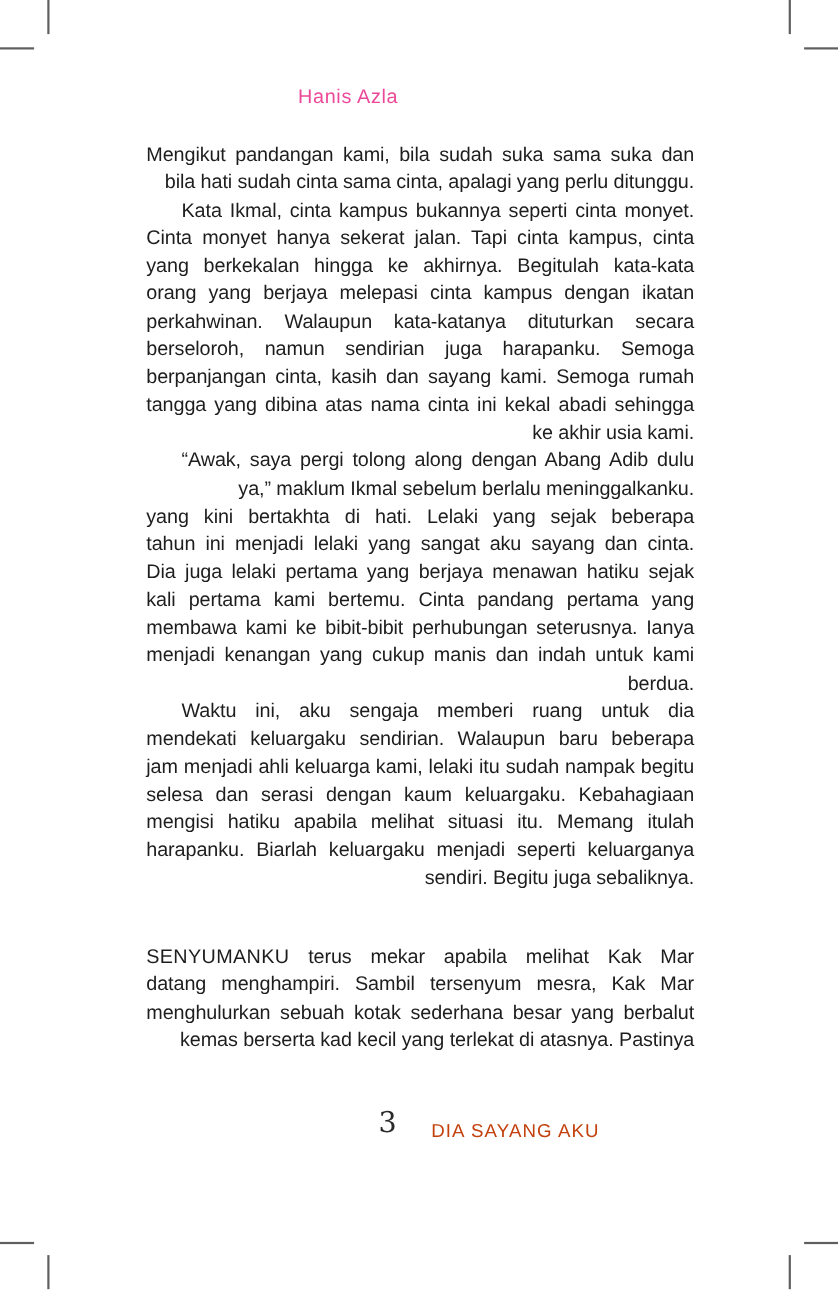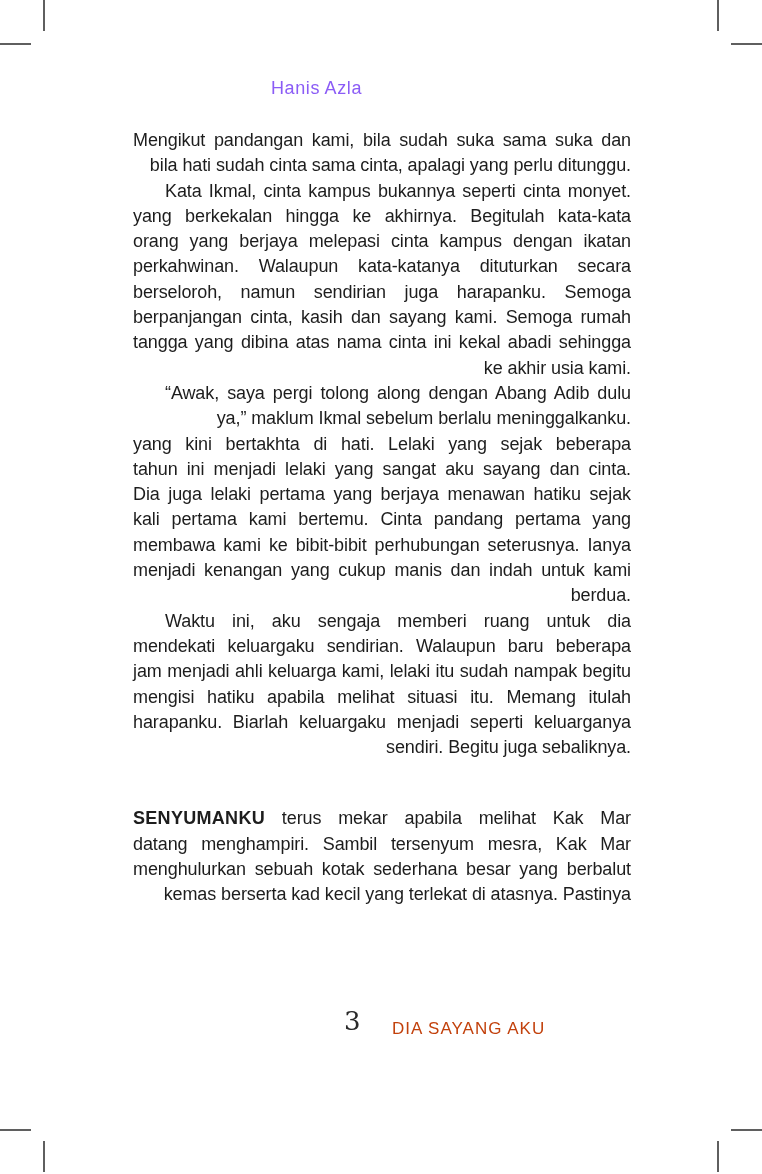--- a/index.html
+++ b/index.html
@@ -33,21 +33,21 @@
 
   
   #author-header {
     position: absolute;
     top: 78px;
     left: 0;
     width: 633px;
     text-align: center;
     font-size: 18px;
     letter-spacing: 0.6px;
-    color: #8b5cf6;
+    color: #ec4899;
   }
 
   
   #body-text {
     position: absolute;
     left: 133px;
     top: 128px;
     width: 498px;
     color: #1d1d1d;
     font-size: 18px;
@@ -55,21 +55,21 @@
     letter-spacing: -0.1px;
   }
   .para { margin: 0; }
   .para.space-before { margin-top: 46px; }
   .line { text-align: right; white-space: normal; }
   .line.just {
     text-align: justify;
     text-align-last: justify;
   }
   .line.indent { text-indent: 32px; }
-  .line b { font-weight: 700; letter-spacing: 0.3px; }
+  .line b { font-weight: 400; letter-spacing: 0.3px; }
 
   
   #page-number {
     position: absolute;
     left: 344px;
     top: 1006px;
     font-family: "DejaVu Serif", serif;
     font-size: 26px;
     color: #2a2a2a;
   }
@@ -99,20 +99,21 @@
 
   <div id="author-header">Hanis Azla</div>
 
   <div id="body-text">
       <div class="para">
         <div class="line just">Mengikut pandangan kami, bila sudah suka sama suka dan</div>
         <div class="line">bila hati sudah cinta sama cinta, apalagi yang perlu ditunggu.</div>
       </div>
       <div class="para">
         <div class="line just indent">Kata Ikmal, cinta kampus bukannya seperti cinta monyet.</div>
+        <div class="line just">Cinta monyet hanya sekerat jalan. Tapi cinta kampus, cinta</div>
         <div class="line just">yang berkekalan hingga ke akhirnya. Begitulah kata-kata</div>
         <div class="line just">orang yang berjaya melepasi cinta kampus dengan ikatan</div>
         <div class="line just">perkahwinan. Walaupun kata-katanya dituturkan secara</div>
         <div class="line just">berseloroh, namun sendirian juga harapanku. Semoga</div>
         <div class="line just">berpanjangan cinta, kasih dan sayang kami.  Semoga rumah</div>
         <div class="line just">tangga yang dibina atas nama cinta ini kekal abadi sehingga</div>
         <div class="line">ke akhir usia kami.</div>
       </div>
       <div class="para">
         <div class="line just indent">“Awak, saya pergi tolong along dengan Abang Adib dulu</div>
@@ -124,20 +125,21 @@
         <div class="line just">Dia juga lelaki pertama yang berjaya menawan hatiku sejak</div>
         <div class="line just">kali pertama kami bertemu. Cinta pandang pertama yang</div>
         <div class="line just">membawa kami ke bibit-bibit perhubungan seterusnya. Ianya</div>
         <div class="line just">menjadi kenangan yang cukup manis dan indah untuk kami</div>
         <div class="line">berdua.</div>
       </div>
       <div class="para">
         <div class="line just indent">Waktu ini, aku sengaja memberi ruang untuk dia</div>
         <div class="line just">mendekati keluargaku sendirian. Walaupun baru beberapa</div>
         <div class="line just">jam menjadi ahli keluarga kami, lelaki itu sudah nampak begitu</div>
+        <div class="line just">selesa dan serasi dengan kaum keluargaku. Kebahagiaan</div>
         <div class="line just">mengisi hatiku apabila melihat situasi itu. Memang itulah</div>
         <div class="line just">harapanku. Biarlah keluargaku menjadi seperti keluarganya</div>
         <div class="line">sendiri. Begitu juga sebaliknya.</div>
       </div>
       <div class="para space-before">
         <div class="line just"><b>SENYUMANKU</b> terus mekar apabila melihat Kak Mar</div>
         <div class="line just">datang menghampiri. Sambil tersenyum mesra, Kak Mar</div>
         <div class="line just">menghulurkan sebuah kotak sederhana besar yang berbalut</div>
         <div class="line">kemas berserta kad kecil yang terlekat di atasnya. Pastinya</div>
       </div>

